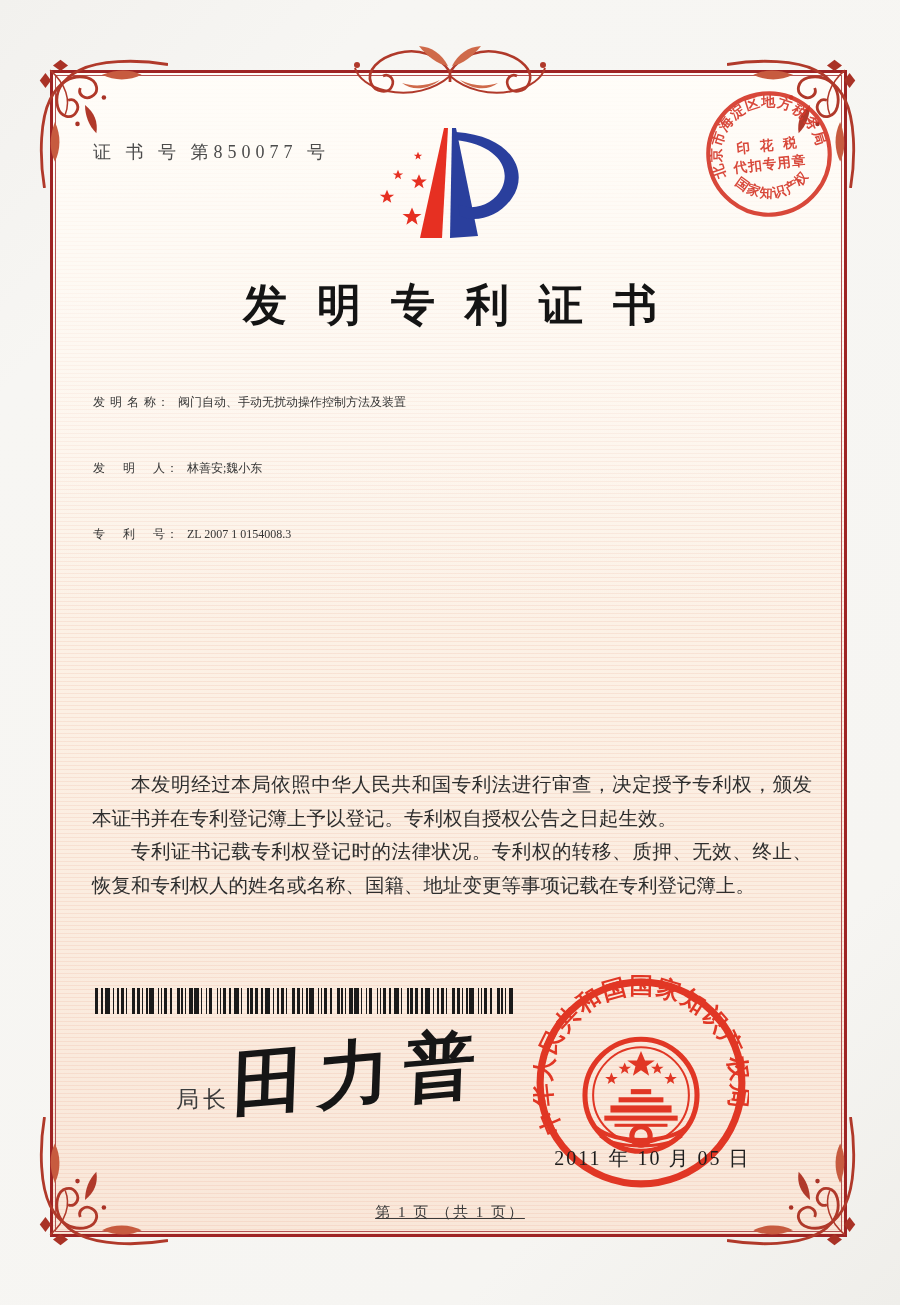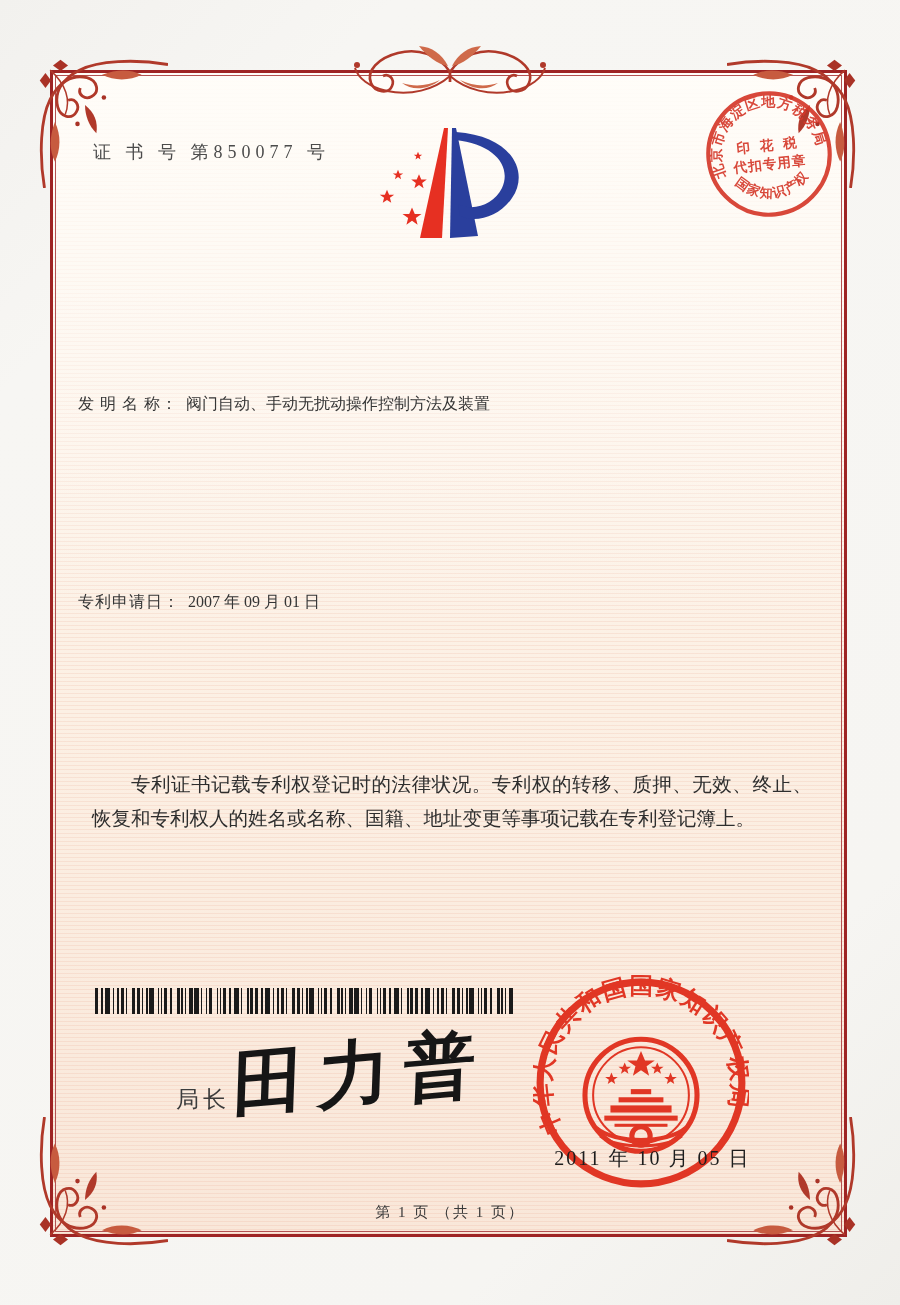--- a/index.html
+++ b/index.html
@@ -25,39 +25,39 @@
   .fl-bl{left:36px;top:1117px;width:132px;height:132px;transform:scaleY(-1);}
   .fl-br{left:727px;top:1117px;width:132px;height:132px;transform:scale(-1,-1);}
   .fl-top{left:300px;top:38px;width:300px;height:66px;}
   
   .cert-number{position:absolute;left:93px;top:140px;font-size:18px;letter-spacing:5px;color:#4b4b4b;z-index:4;}
   .logo{position:absolute;left:372px;top:120px;width:166px;height:136px;z-index:4;}
   .tax-stamp{position:absolute;left:701px;top:86px;width:136px;height:136px;z-index:5;opacity:.92;transform:rotate(-6deg);}
   .title{position:absolute;left:0;right:0;top:276px;text-align:center;font-size:44px;font-weight:bold;
          letter-spacing:30px;text-indent:30px;color:#141414;z-index:4;}
   
-  .field{position:absolute;left:78px;font-size:16px;color:#353535;z-index:4;white-space:nowrap;}
+  .field{position:absolute;left:93px;font-size:12px;color:#353535;z-index:4;white-space:nowrap;}
   .field .flabel{letter-spacing:1px;margin-right:8px;}
   .f0{top:394px;} .f1{top:460px;} .f2{top:526px;} .f3{top:592px;} .f4{top:657px;} .f5{top:721px;}
   
   .body-text{position:absolute;left:92px;width:720px;top:768px;font-size:19.5px;line-height:33.5px;
              color:#2e2e2e;text-align:justify;z-index:4;}
   .body-text p{margin:0;text-indent:2em;}
   
   .barcode{position:absolute;left:95px;top:988px;width:422px;height:26px;z-index:4;}
   .barcode span{position:absolute;top:0;bottom:0;background:#1a1a1a;}
   
   .signer-title{position:absolute;left:176px;top:1084px;font-size:23px;letter-spacing:4px;color:#3c3c3c;z-index:4;text-align:right;}
   .signature{position:absolute;left:232px;top:1026px;font-size:72px;font-weight:bold;color:#161616;z-index:4;
              letter-spacing:14px;transform:rotate(-5deg) skewX(-7deg);font-family:"DejaVu Serif","Liberation Serif",serif;}
   
   .official-seal{position:absolute;left:533px;top:975px;width:216px;height:216px;z-index:4;opacity:.96;}
   .seal-date{position:absolute;left:545px;top:1145px;width:215px;text-align:center;font-size:20px;
              letter-spacing:2px;color:#1d1d1d;z-index:5;}
-  .footer{position:absolute;left:0;right:0;top:1203px;text-align:center;font-size:15px;letter-spacing:2px;color:#3a3a3a;z-index:4;}
+  .footer{position:absolute;left:0;right:0;top:1203px;text-align:center;font-size:15px;letter-spacing:2px;color:#3a3a3a;z-index:4;text-decoration:underline;}
 </style>
 </head>
 <body>
 
 <div class="page">
 
   <div class="cert-frame"></div>
 
   <svg width="0" height="0" style="position:absolute">
     <defs>
@@ -124,29 +124,34 @@
     <text font-size="13.5" font-weight="bold" fill="#d5392b" letter-spacing="1">
       <textPath href="#taxTop" startOffset="2">北京市海淀区地方税务局</textPath>
     </text>
     <text x="65" y="61" text-anchor="middle" font-size="13" font-weight="bold" fill="#d5392b" letter-spacing="3">印 花 税</text>
     <text x="65" y="79" text-anchor="middle" font-size="13" font-weight="bold" fill="#d5392b" letter-spacing="1">代扣专用章</text>
     <text font-size="12.5" font-weight="bold" fill="#d5392b" letter-spacing="1">
       <textPath href="#taxBot" startOffset="1">国家知识产权局</textPath>
     </text>
   </svg>
 
+  <div class="title">发明专利证书</div>
 
   <div class="field f0">
     <span class="flabel">发 明 名 称：</span><span>阀门自动、手动无扰动操作控制方法及装置</span>
   </div>
-  <div class="field f3">
-    <span class="flabel">专利申请日：</span><span>2007 年 09 月 01 日</span>
+  <div class="field f1">
+    <span class="flabel">发　 明　 人：</span><span>林善安;魏小东</span>
+  </div>
+  <div class="field f2">
+    <span class="flabel">专　 利　 号：</span><span>ZL 2007 1 0154008.3</span>
   </div>
 
   <div class="body-text">
+    <p>本发明经过本局依照中华人民共和国专利法进行审查，决定授予专利权，颁发本证书并在专利登记簿上予以登记。专利权自授权公告之日起生效。</p>
     <p>专利证书记载专利权登记时的法律状况。专利权的转移、质押、无效、终止、恢复和专利权人的姓名或名称、国籍、地址变更等事项记载在专利登记簿上。</p>
   </div>
 
   <div class="barcode">
       <span style="left:0.0px;width:3.4px"></span>
       <span style="left:6.4px;width:1.7px"></span>
       <span style="left:9.6px;width:5.1px"></span>
       <span style="left:17.7px;width:1.7px"></span>
       <span style="left:22.4px;width:1.7px"></span>
       <span style="left:25.6px;width:3.4px"></span>

